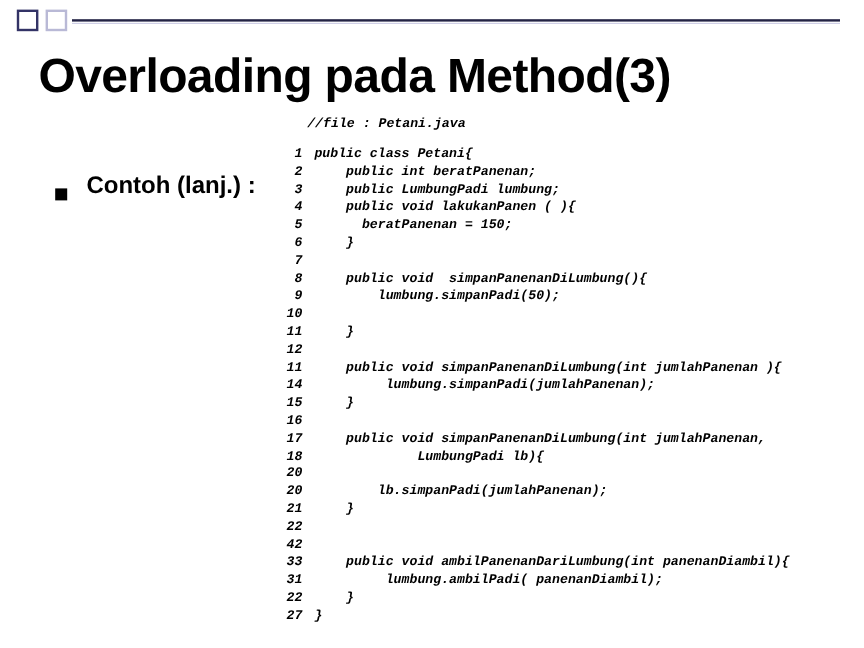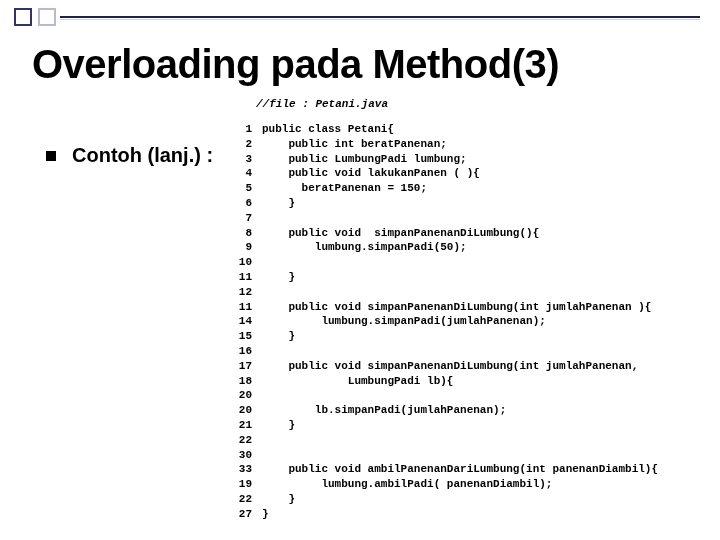--- a/index.html
+++ b/index.html
@@ -59,21 +59,21 @@
     font-size: 11px;
     font-weight: bold;
     color: #000;
     font-style: italic;
   }
   .bullet-row {
     position: absolute;
     top: 144px;
     left: 46px;
     display: flex;
-    align-items: center;
+    align-items: flex-end;
   }
   .bullet {
     width: 10px;
     height: 10px;
     background: #000;
     margin-right: 16px;
   }
   .subtitle {
     font-size: 20px;
     font-weight: bold;
@@ -83,20 +83,21 @@
   .code-block {
     position: absolute;
     top: 122px;
     left: 230px;
     font-family: "Courier New", monospace;
     font-size: 11px;
     line-height: 14.8px;
     color: #000;
     font-weight: bold;
     white-space: pre;
+    font-style: italic;
   }
   .ln {
     display: inline-block;
     width: 22px;
     text-align: right;
     margin-right: 10px;
   }
 </style>
 </head>
 <body>
@@ -132,18 +133,18 @@
 <span class="ln">11</span>    public void simpanPanenanDiLumbung(int jumlahPanenan ){
 <span class="ln">14</span>         lumbung.simpanPadi(jumlahPanenan);
 <span class="ln">15</span>    }
 <span class="ln">16</span>
 <span class="ln">17</span>    public void simpanPanenanDiLumbung(int jumlahPanenan,
 <span class="ln">18</span>             LumbungPadi lb){
 <span class="ln">20</span>
 <span class="ln">20</span>        lb.simpanPadi(jumlahPanenan);
 <span class="ln">21</span>    }
 <span class="ln">22</span>
-<span class="ln">30</span>
+<span class="ln">42</span>
 <span class="ln">33</span>    public void ambilPanenanDariLumbung(int panenanDiambil){
-<span class="ln">19</span>         lumbung.ambilPadi( panenanDiambil);
+<span class="ln">31</span>         lumbung.ambilPadi( panenanDiambil);
 <span class="ln">22</span>    }
 <span class="ln">27</span>}
 </div>
 
 </body></html>

